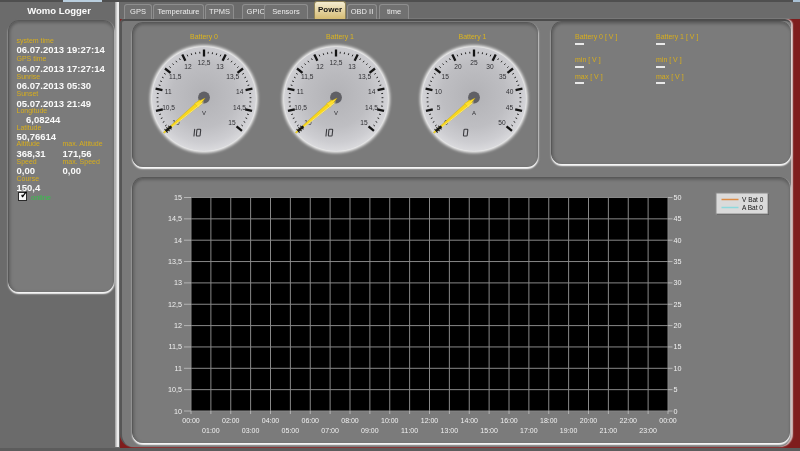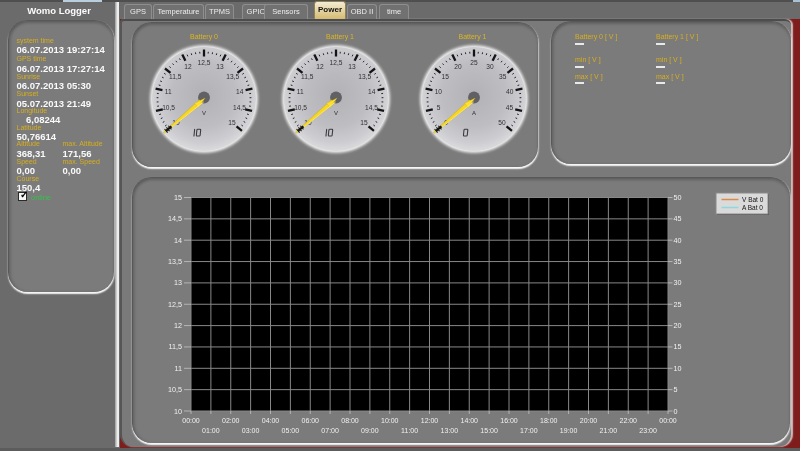--- a/index.html
+++ b/index.html
@@ -1,19 +1,19 @@
 <!DOCTYPE html>
 <html><head><meta charset="utf-8"><style>
 * { margin:0; padding:0; box-sizing:border-box; }
 body { width:800px; height:451px; overflow:hidden; font-family:"Liberation Sans", sans-serif; background:#6a6a6a; }
 #app { position:relative; width:800px; height:451px; background:#7f1d1d; }
 .lab { position:absolute; color:#d8ae1c; font-size:7px; white-space:nowrap; }
 .val { position:absolute; color:#fafafa; font-size:9.5px; font-weight:bold; white-space:nowrap; }
 .dash { position:absolute; width:8.5px; height:1.5px; background:#e9e9e9; }
-.panel { position:absolute; background:#7b7b7b; border-radius:20px;
+.panel { position:absolute; background:#7b7b7b; border-radius:11px;
   border:1px solid #585858; border-bottom:none; border-right:none;
   box-shadow: 0 2px 1.5px rgba(255,255,255,.92), 1px 1px 1.5px rgba(235,235,235,.5), inset 0 2px 3px rgba(0,0,0,.2), inset 2px 0 3px rgba(0,0,0,.1); }
 .tab { position:absolute; top:4px; height:15px; background:#717171; border:1px solid #8e8e8e; border-bottom:none;
   border-radius:3px 3px 0 0; color:#ececec; font-size:7.5px; text-align:center; line-height:14px; }
 .tab.sel { top:1px; height:18px; background:linear-gradient(#f4ecd2,#d5bb72); color:#141414; font-weight:bold; font-size:8px; line-height:16px; border-color:#8f8358; }
 .gtitle { position:absolute; top:9.5px; text-align:center; color:#dcb51e; font-size:7px; }
 </style></head>
 <body>
 <div id="app">
 

